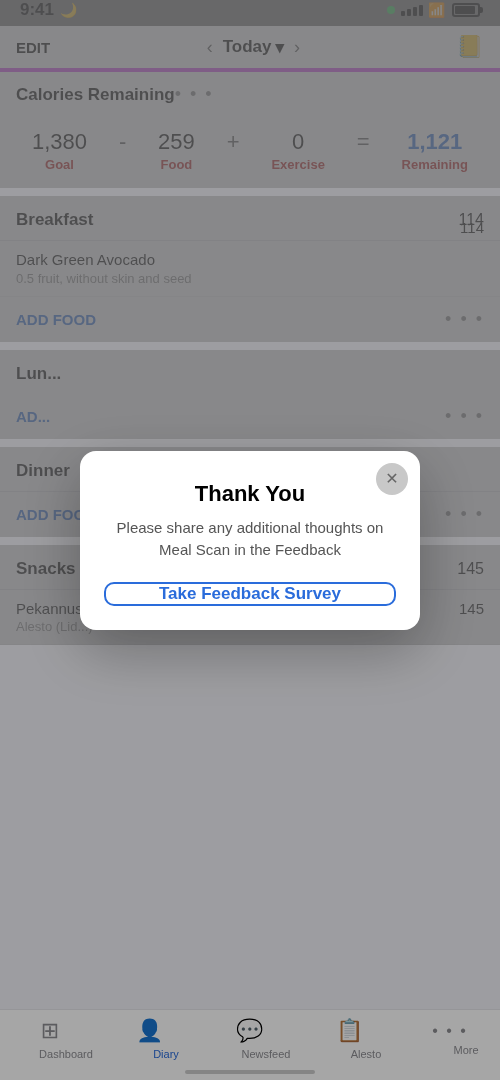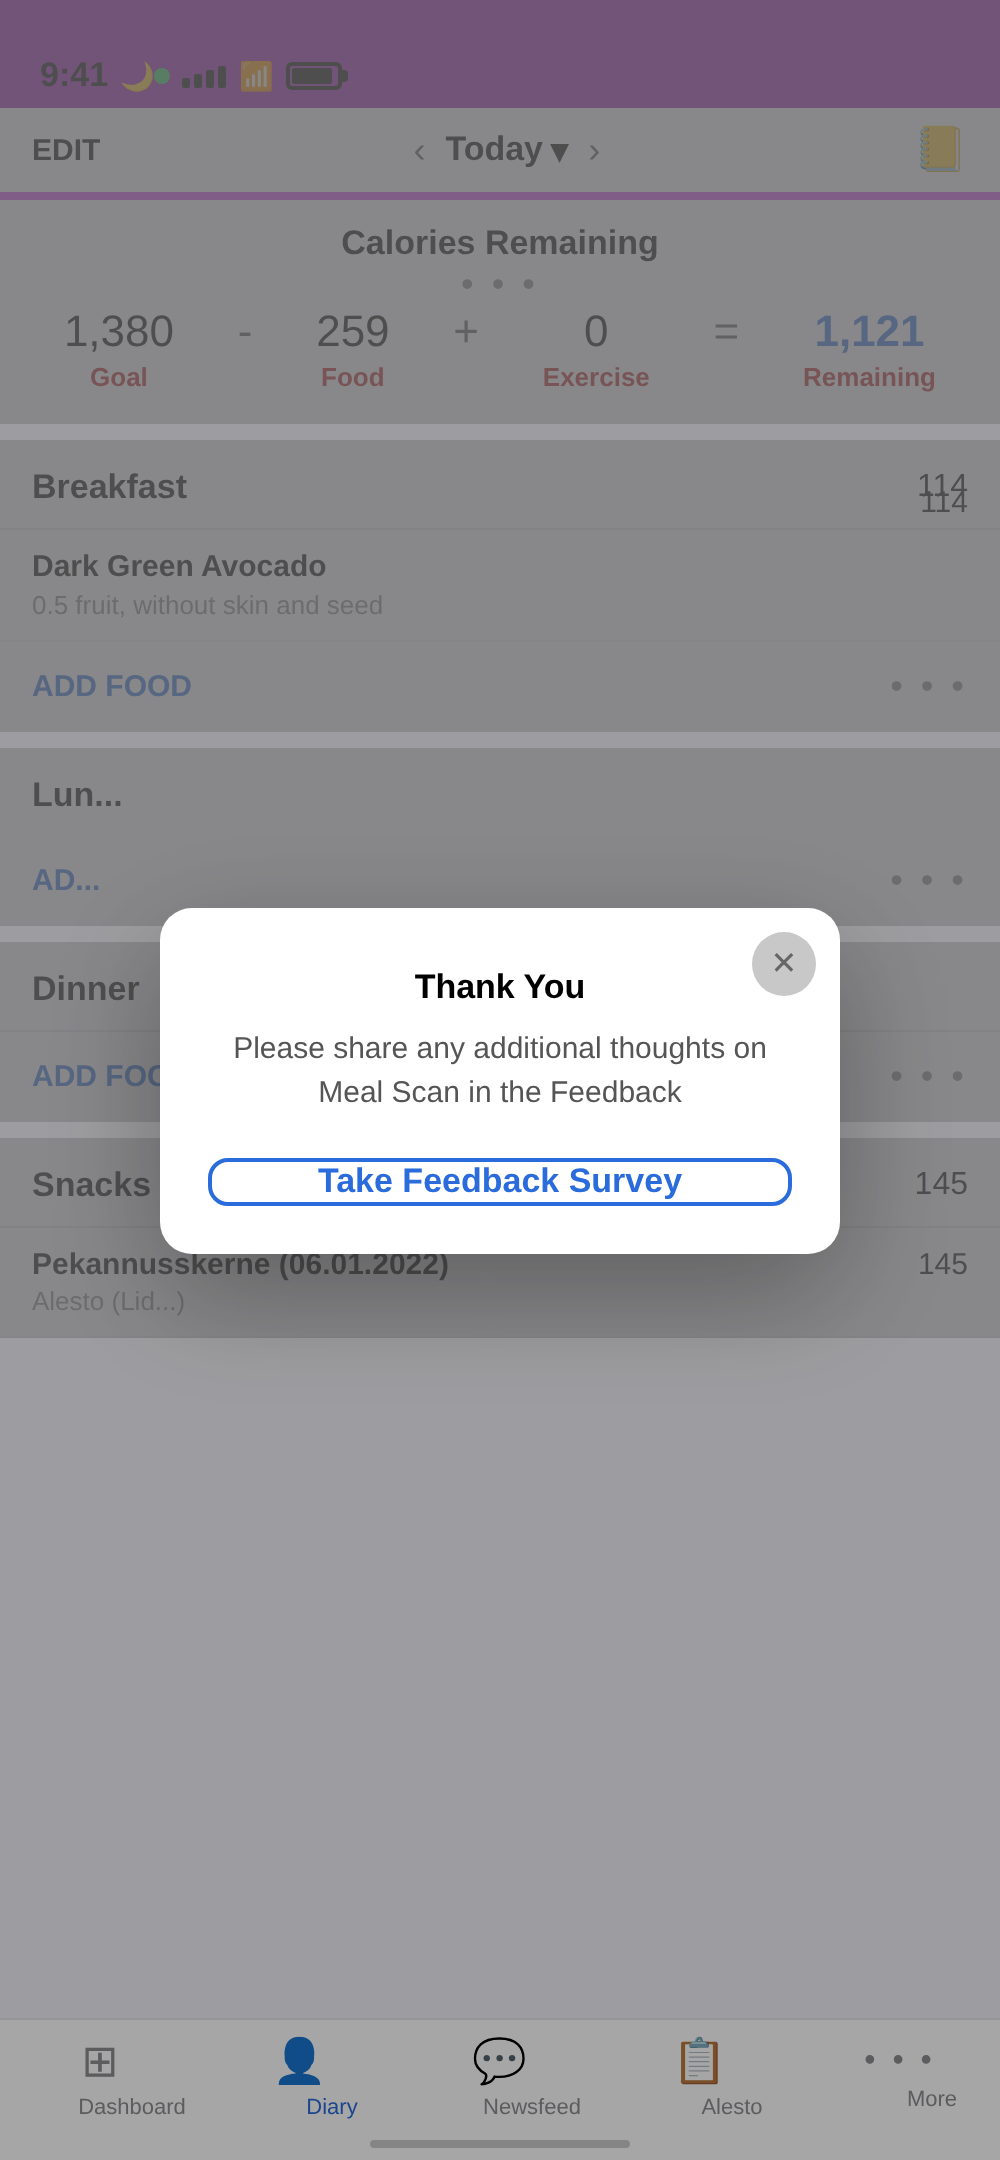--- a/index.html
+++ b/index.html
@@ -9,23 +9,24 @@
       min-height: 1080px;
       background: #f2f2f7;
       font-family: -apple-system, 'Helvetica Neue', Arial, sans-serif;
       position: relative;
       overflow: hidden;
     }
 
     
     .status-bar {
       display: flex;
-      align-items: center;
-      padding: 28px 20px 6px;
-      background: #a21caf;
+      justify-content: space-between;
+      align-items: center;
+      padding: 0 20px 6px;
+      background: #737373;
     }
     .status-time {
       font-size: 17px;
       font-weight: 600;
       color: #000;
     }
     .status-icons {
       display: flex;
       align-items: center;
       gap: 6px;
@@ -109,24 +110,23 @@
     }
 
     
     .calories-section {
       background: #fff;
       padding: 12px 16px 16px;
       margin-bottom: 8px;
     }
     .calories-header {
       display: flex;
-      justify-content: center;
-      align-items: center;
-      margin-bottom: 0;
-      flex-direction: column;
+      justify-content: flex-start;
+      align-items: center;
+      margin-bottom: 24px;
     }
     .calories-title {
       font-size: 17px;
       font-weight: 600;
       color: #000;
     }
     .more-dots {
       font-size: 18px;
       color: #888;
       letter-spacing: 2px;
@@ -183,21 +183,21 @@
       font-size: 16px;
       color: #000;
     }
     .food-item {
       padding: 10px 16px;
       border-bottom: 1px solid #f0f0f0;
     }
     .food-name {
       font-size: 15px;
       color: #000;
-      font-weight: 700;
+      font-weight: 400;
     }
     .food-detail {
       font-size: 13px;
       color: #888;
       margin-top: 2px;
     }
     .food-cal {
       float: right;
       font-size: 15px;
       color: #000;
@@ -322,21 +322,21 @@
       border-radius: 50%;
       background: #c8c8c8;
       display: flex;
       align-items: center;
       justify-content: center;
       cursor: pointer;
       font-size: 16px;
       color: #666;
     }
     .modal-title {
-      font-size: 17px;
+      font-size: 22px;
       font-weight: 700;
       color: #000;
       margin-bottom: 10px;
     }
     .modal-body {
       font-size: 15px;
       color: #555;
       line-height: 1.5;
       margin-bottom: 20px;
     }

